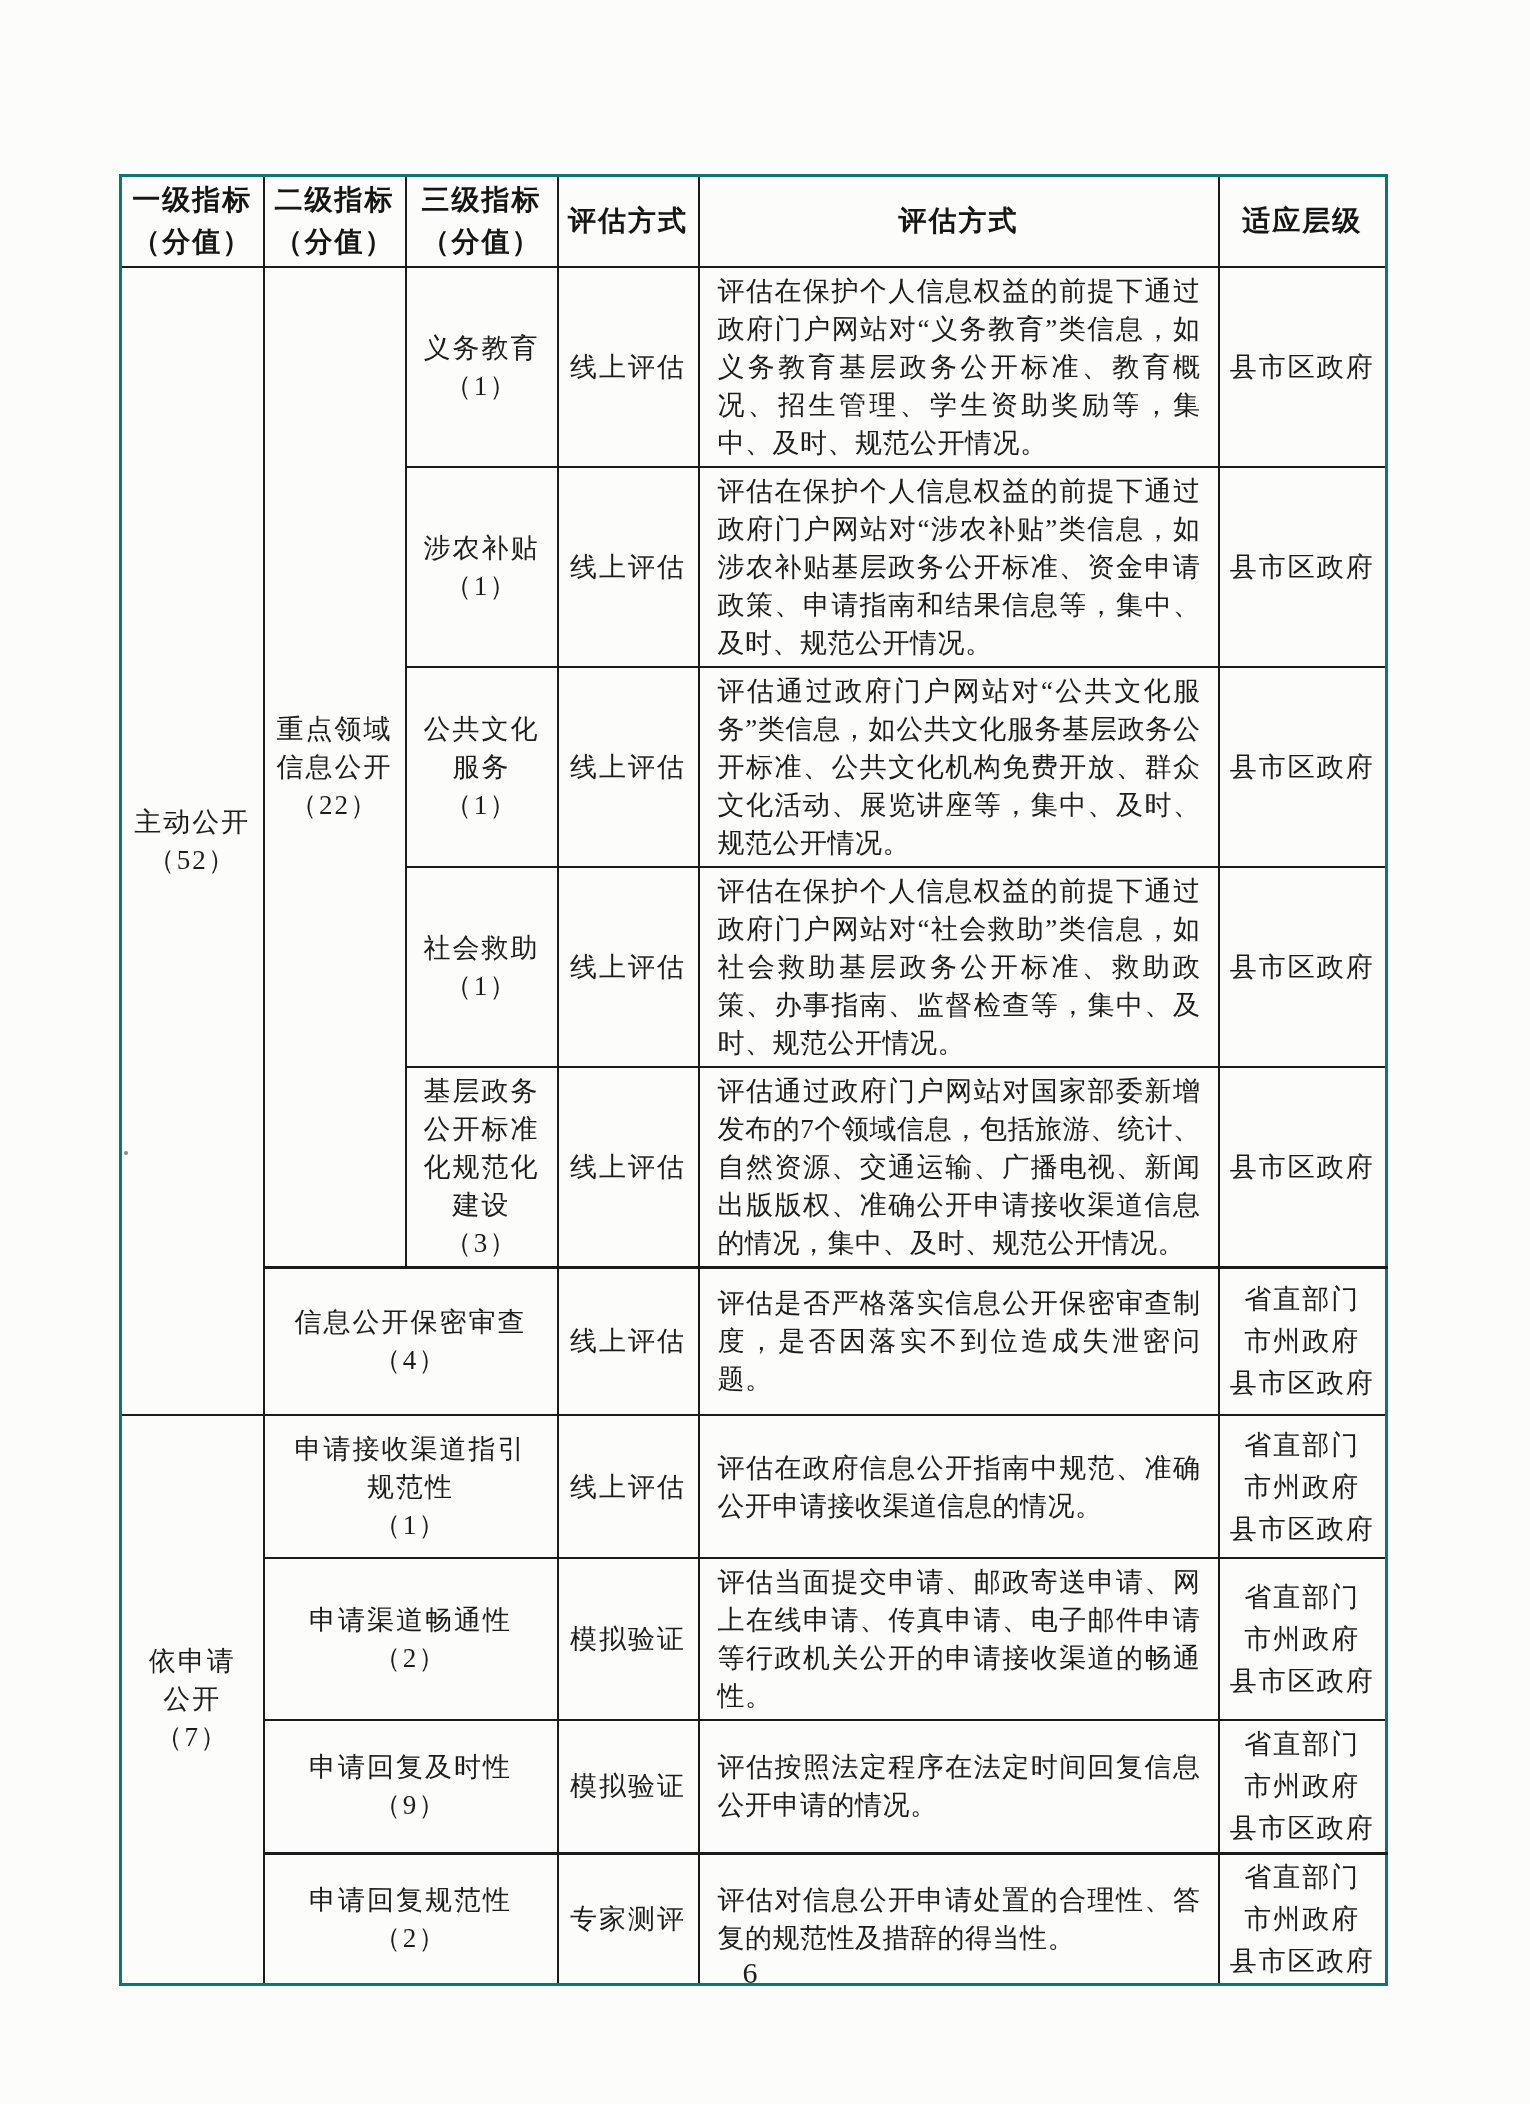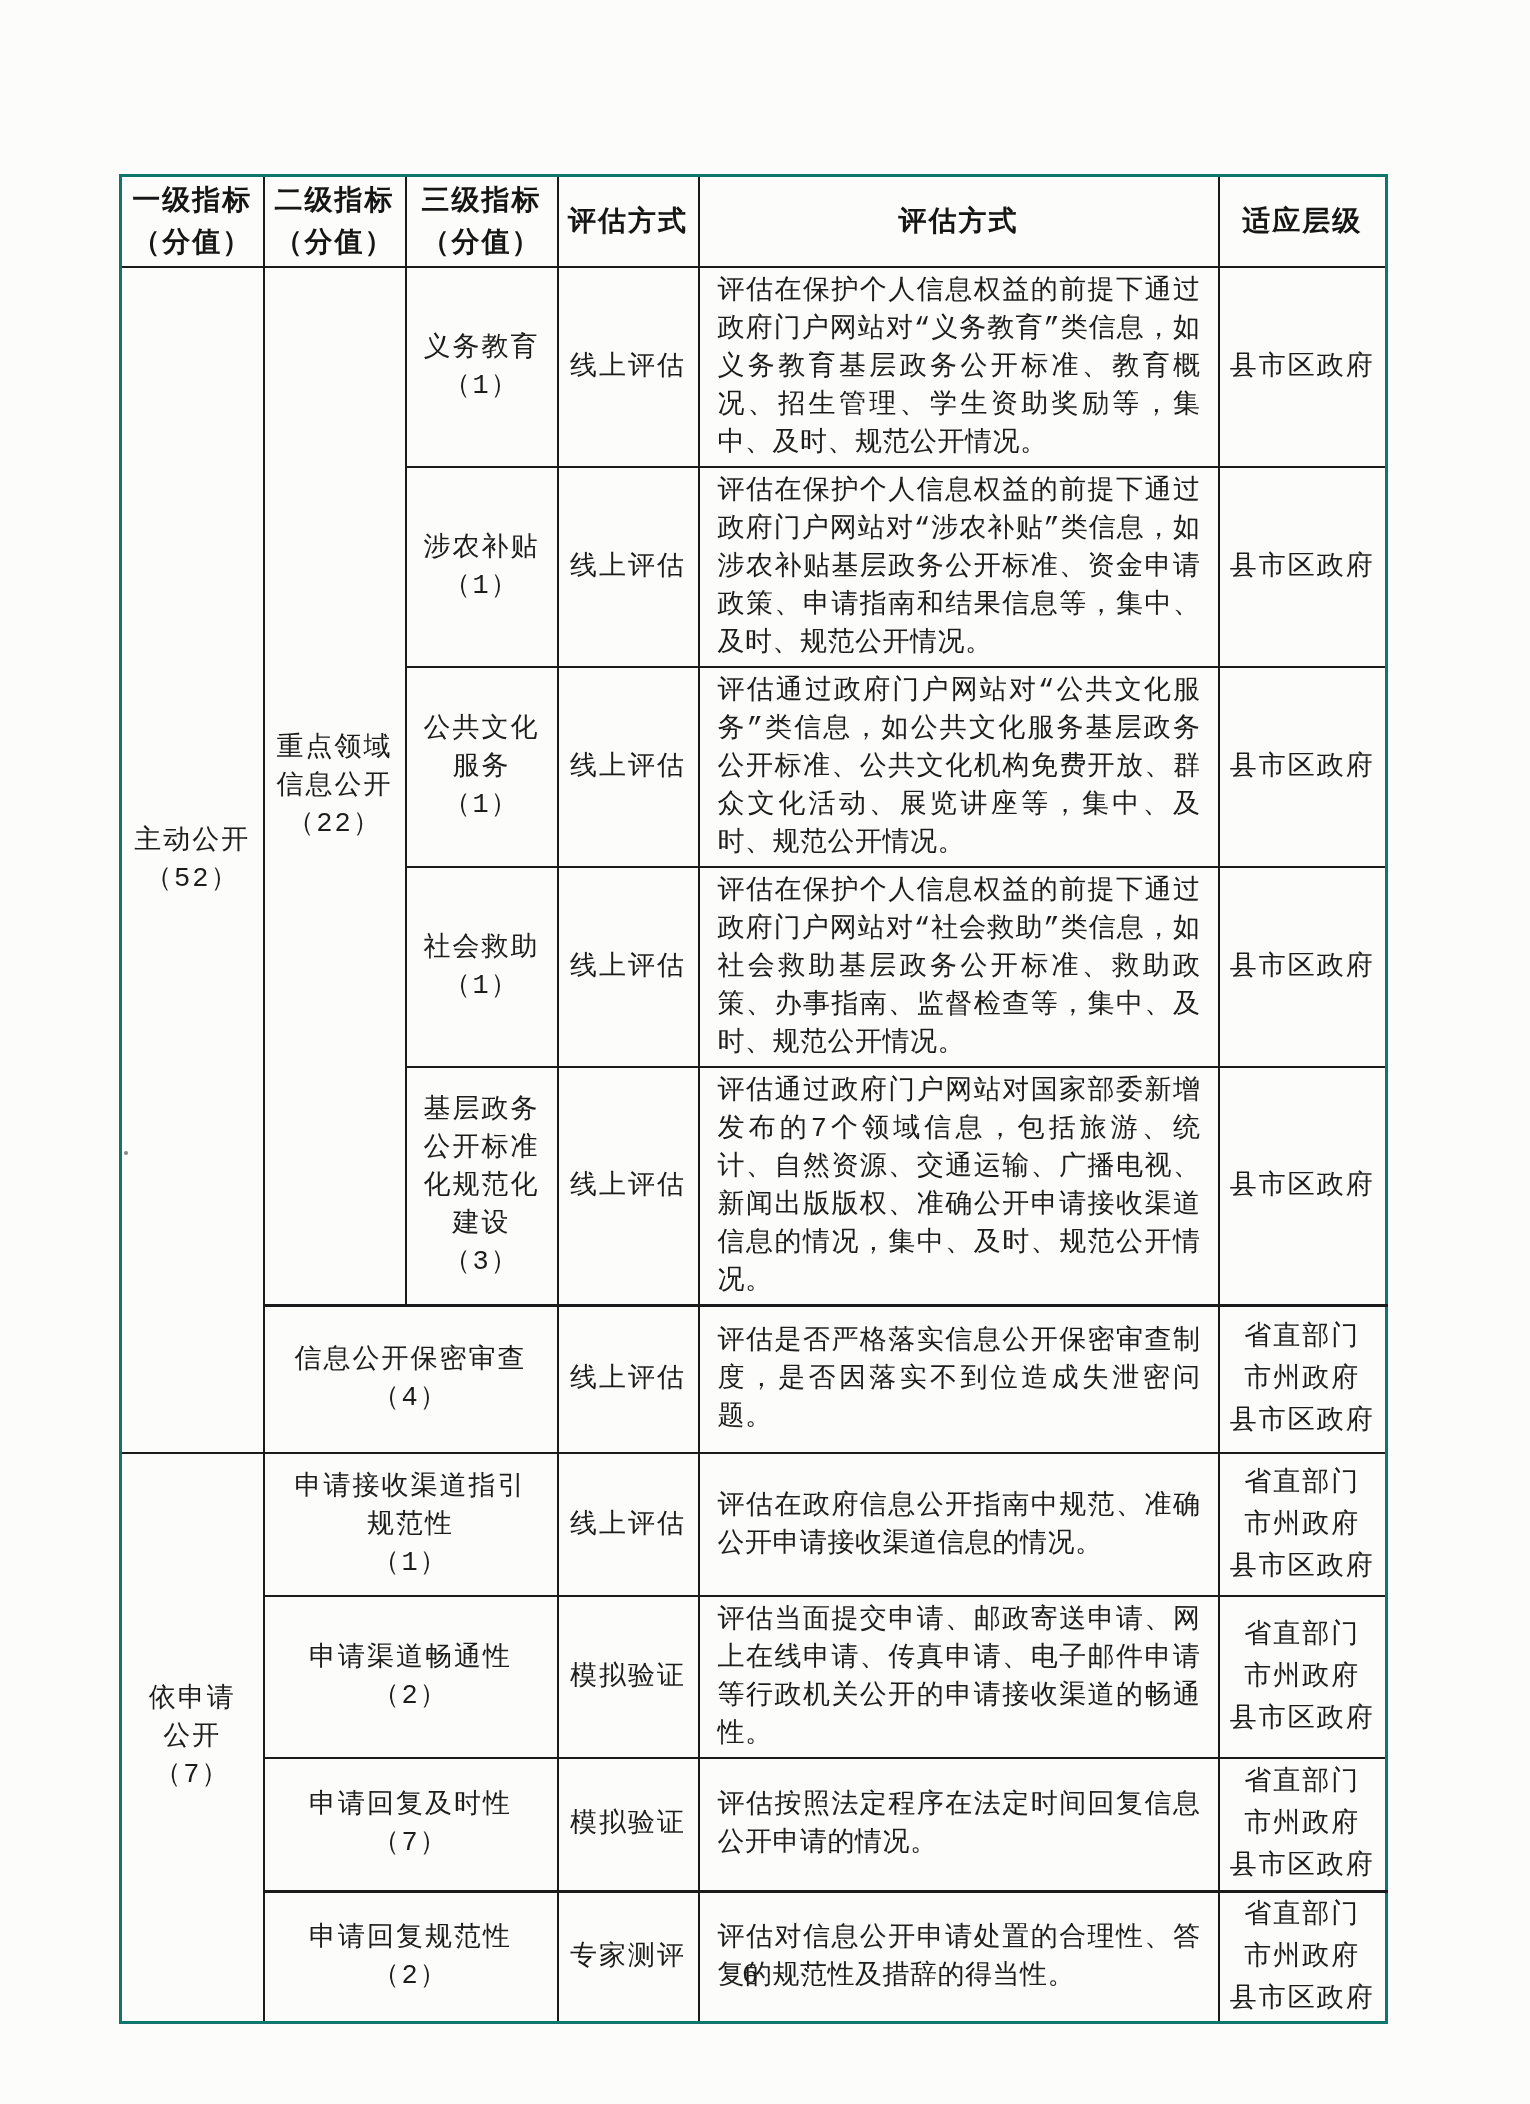--- a/index.html
+++ b/index.html
@@ -37,21 +37,21 @@
     font-family: "Liberation Sans", sans-serif;
     font-weight: 600;
     font-size: 28px;
     line-height: 42px;
     letter-spacing: 2px;
     text-align: center;
     white-space: pre-line;
     color: #161616;
   }
   td {
-    font-family: Liberation Mono, monospace;
+    font-family: Liberation Serif, serif;
     font-size: 27px;
     color: #1d1d1d;
   }
   td.c {
     text-align: center;
     line-height: 38px;
     letter-spacing: 2px;
     white-space: pre-line;
   }
   td.points {
@@ -185,21 +185,21 @@
         <td class="c" colspan="2">申请渠道畅通性
 （2）</td>
         <td class="c">模拟验证</td>
         <td class="points">评估当面提交申请、邮政寄送申请、网上在线申请、传真申请、电子邮件申请等行政机关公开的申请接收渠道的畅通性。</td>
         <td class="c level">省直部门
 市州政府
 县市区政府</td>
       </tr>
       <tr style="height:133px">
         <td class="c" colspan="2">申请回复及时性
-（7）</td>
+（9）</td>
         <td class="c">模拟验证</td>
         <td class="points">评估按照法定程序在法定时间回复信息公开申请的情况。</td>
         <td class="c level">省直部门
 市州政府
 县市区政府</td>
       </tr>
       <tr style="height:130px" class="thick">
         <td class="c" colspan="2">申请回复规范性
 （2）</td>
         <td class="c">专家测评</td>

